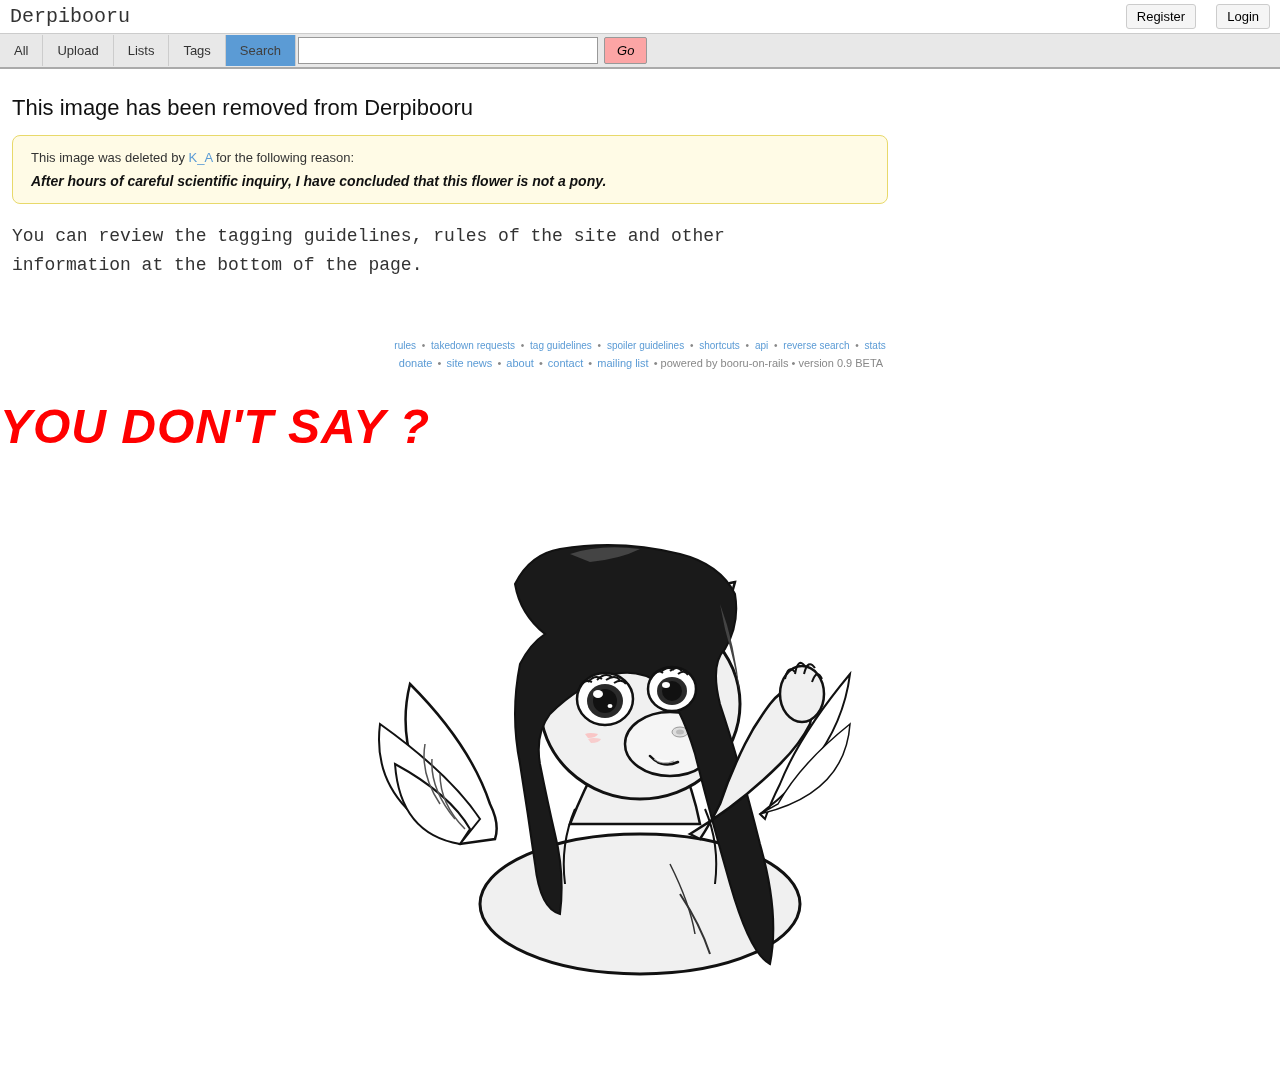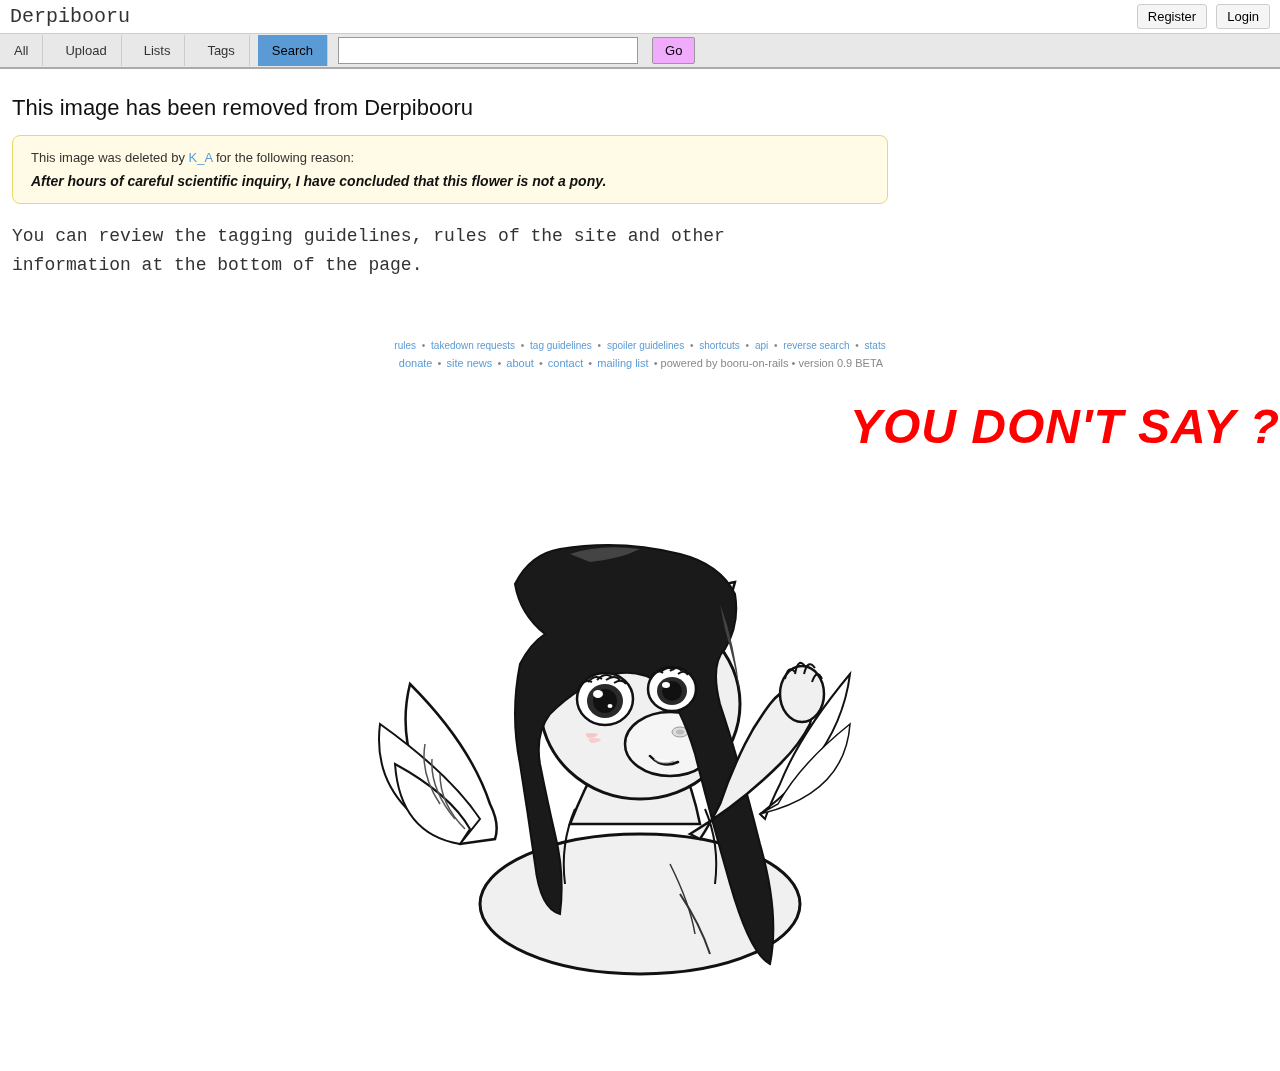--- a/index.html
+++ b/index.html
@@ -1,40 +1,40 @@
 <!DOCTYPE html>
 <html><head>
   <meta charset="utf-8">
   <style>
     * { margin: 0; padding: 0; box-sizing: border-box; }
     body { font-family: Arial, sans-serif; font-size: 14px; color: #333; background: #fff; }
 
     
     #header { display: flex; align-items: center; justify-content: space-between; padding: 4px 10px; border-bottom: 1px solid #ccc; }
     #site-title { font-size: 20px; color: #333; font-weight: normal; font-family: Liberation Mono, monospace; }
-    #header-auth { display: flex; gap: 9px; }
+    #header-auth { display: flex; gap: 20px; }
     #header-auth button {
       padding: 4px 10px; font-size: 13px; cursor: pointer;
       background: #f5f5f5; border: 1px solid #ccc; border-radius: 3px;
     }
 
     
-    #navbar { display: flex; align-items: center; background: #e8e8e8; border-bottom: 2px solid #aaa; padding: 0; gap: 8px; }
+    #navbar { display: flex; align-items: center; background: #e8e8e8; border-bottom: 2px solid #aaa; padding: 0; }
     .nav-item {
       padding: 8px 14px; font-size: 13px; cursor: pointer; border-right: 1px solid #ccc;
       color: #333; user-select: none;
     }
-    .nav-item.active { background: #5b9bd5; color: #000000; }
+    .nav-item.active { background: #5b9bd5; color: #404040; }
     #search-input {
       flex: 1; max-width: 300px; padding: 5px 8px; font-size: 13px;
       border: 1px solid #999; margin: 3px 2px; outline: none;
     }
     #go-button {
       padding: 5px 12px; font-size: 13px; cursor: pointer; margin: 3px 4px;
-      background: #f0abfc; border: 1px solid #999; border-radius: 2px;
+      background: #fca5a5; border: 1px solid #999; border-radius: 2px; font-style: italic;
     }
 
     
     #main { padding: 26px 12px; max-width: 900px; }
 
     #page-heading { font-size: 22px; font-weight: normal; margin-bottom: 14px; color: #111; }
 
     #notice-box {
       background: #fffbe6; border: 1px solid #e8d96a; padding: 14px 18px;
       margin-bottom: 18px; border-radius: 8px; max-width: 880px;
@@ -44,21 +44,21 @@
     #notice-box .reason { font-weight: bold; font-style: italic; font-size: 14px; color: #111; }
 
     
     #footer-links { text-align: center; margin: 24px 0 6px 0; font-size: 10px; color: #888; }
     #footer-links a { color: #5b9bd5; text-decoration: none; margin: 0 2px; }
     #footer-links .bullet { color: #888; margin: 0 1px; }
     #footer-second { text-align: center; font-size: 11px; color: #888; margin-bottom: 10px; }
     #footer-second a { color: #5b9bd5; text-decoration: none; margin: 0 2px; }
 
     
-    #meme-area { text-align: right; margin-top: 30px; }
+    #meme-area { text-align: left; margin-top: 30px; }
     #meme-text {
       font-family: Impact, Arial Black, sans-serif;
       font-size: 48px;
       color: #ff0000;
       font-weight: bold;
       font-style: italic;
       letter-spacing: 1px;
       margin-bottom: 10px;
     }
 

